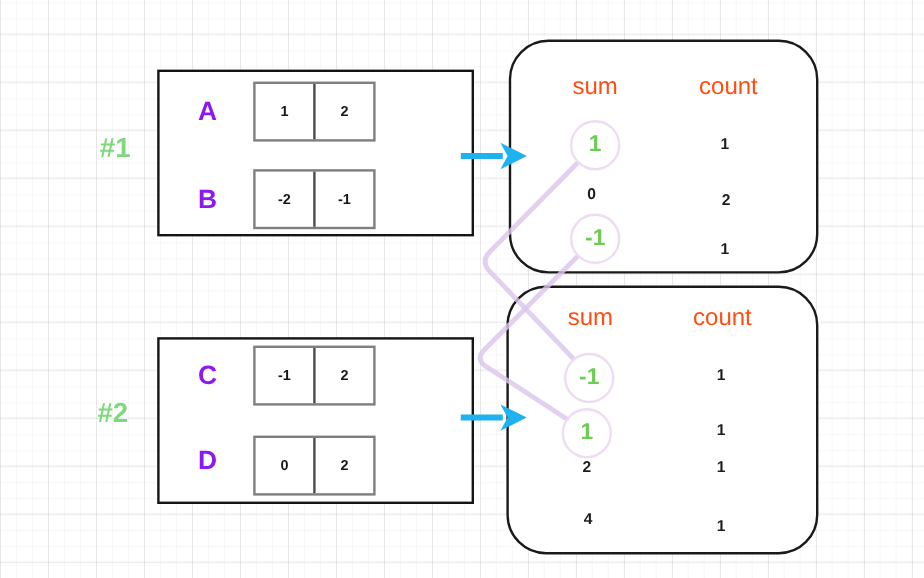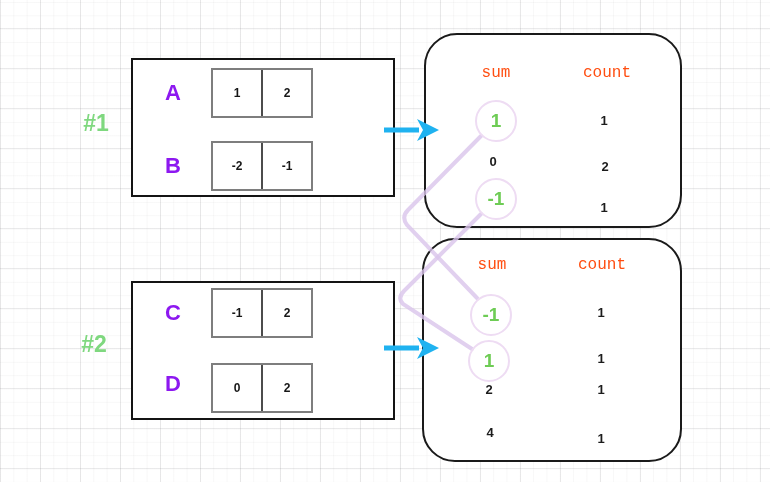--- a/index.html
+++ b/index.html
@@ -28,21 +28,21 @@
   .rowletter { color:#8d18f0; font-size:22px; font-weight:700; z-index:2; }
   .cells {
     position:absolute; display:flex; width:102px; height:50px;
     border:2px solid #7e7e7e; box-sizing:border-box; background:#ffffff; z-index:2;
   }
   .cell {
     flex:1; display:flex; align-items:center; justify-content:center;
     font-size:12px; font-weight:700; color:#161616;
   }
   .cell + .cell { border-left:2px solid #4c4c4c; }
-  .hdr { color:#ff4e11; font-size:16px; z-index:2;font-family:Liberation Mono, monospace; }
+  .hdr { color:#ff4e11; font-size:20px; z-index:2; }
   .sumplain { font-size:13px; font-weight:700; color:#1c1c1c; z-index:4; }
   .cnt { font-size:13px; font-weight:700; color:#1c1c1c; z-index:4; }
   .sumcircle {
     position:absolute; width:42px; height:42px; box-sizing:border-box;
     border:2px solid #eedcf3; border-radius:50%;
     display:flex; align-items:center; justify-content:center;
     color:#6ecc55; font-size:19px; font-weight:700; z-index:4;
   }
   .connectors { position:absolute; left:0; top:0; z-index:3; pointer-events:none; }
   .arrowsvg { position:absolute; z-index:2; }

